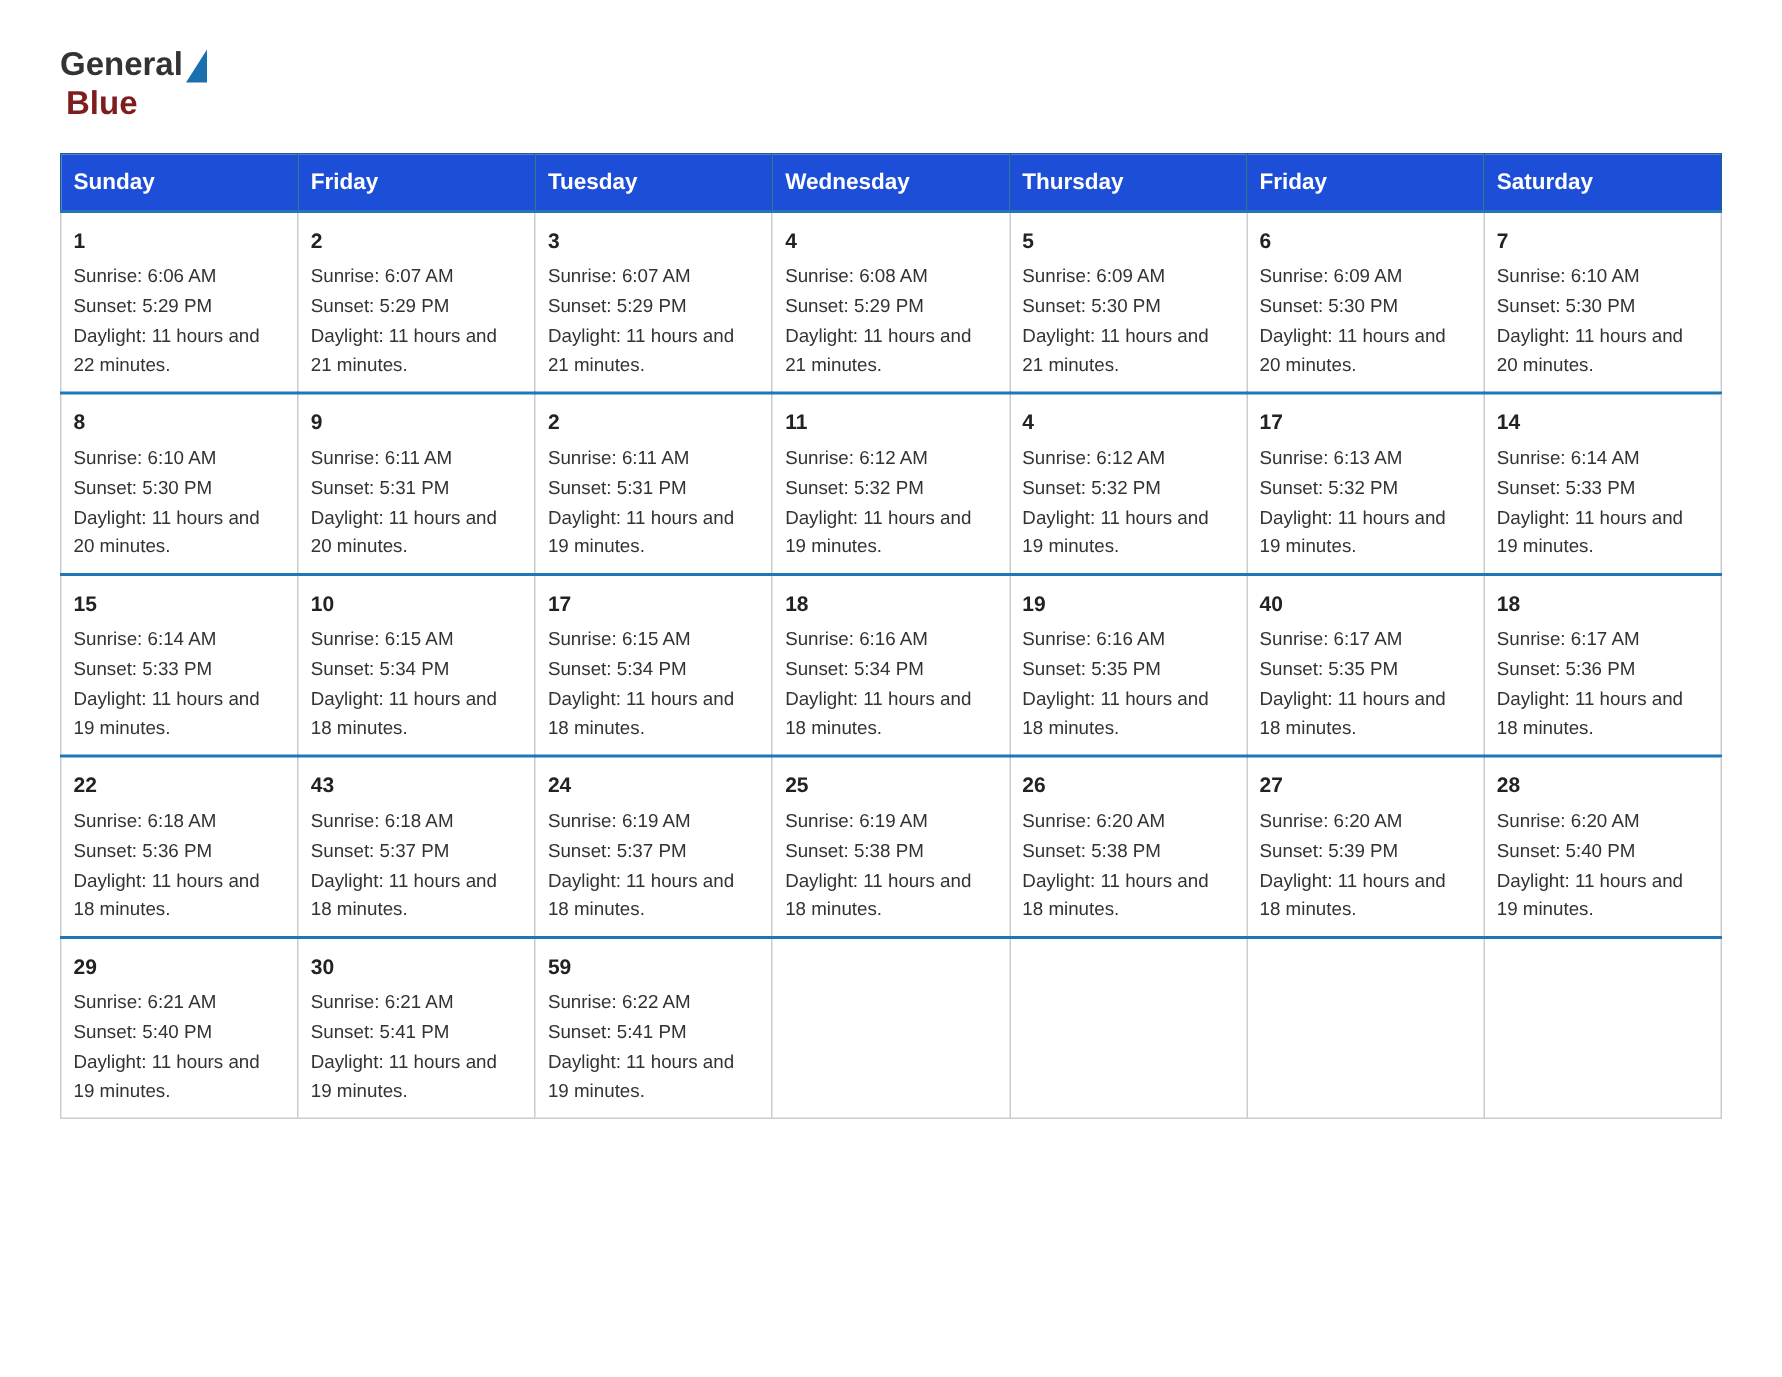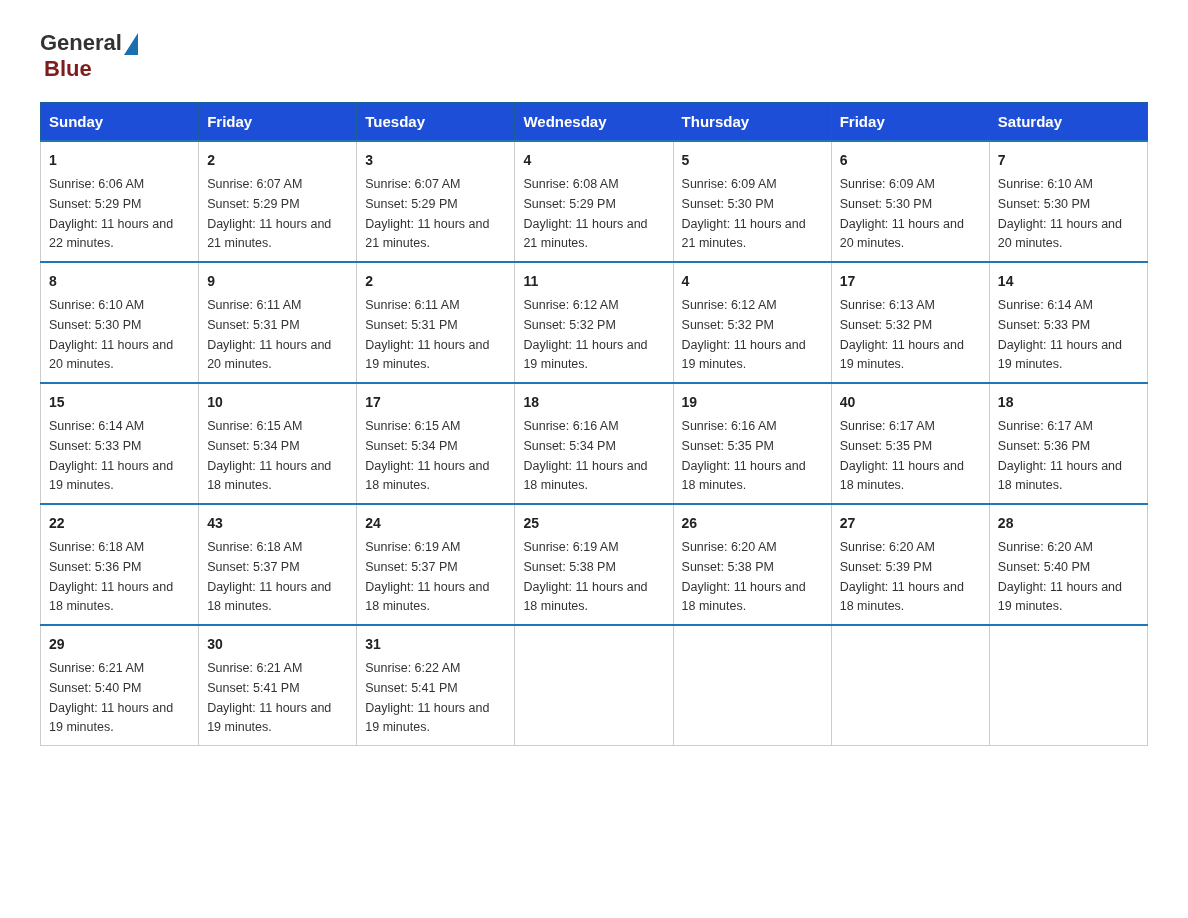--- a/index.html
+++ b/index.html
@@ -306,21 +306,21 @@
           <span class="day-info">Sunset: 5:40 PM</span><br>
           <span class="day-info">Daylight: 11 hours and 19 minutes.</span>
         </td>
         <td>
           <span class="day-num">30</span>
           <span class="day-info">Sunrise: 6:21 AM</span><br>
           <span class="day-info">Sunset: 5:41 PM</span><br>
           <span class="day-info">Daylight: 11 hours and 19 minutes.</span>
         </td>
         <td>
-          <span class="day-num">31</span>
+          <span class="day-num">59</span>
           <span class="day-info">Sunrise: 6:22 AM</span><br>
           <span class="day-info">Sunset: 5:41 PM</span><br>
           <span class="day-info">Daylight: 11 hours and 19 minutes.</span>
         </td>
         <td></td>
         <td></td>
         <td></td>
         <td></td>
       </tr>
     </tbody>

